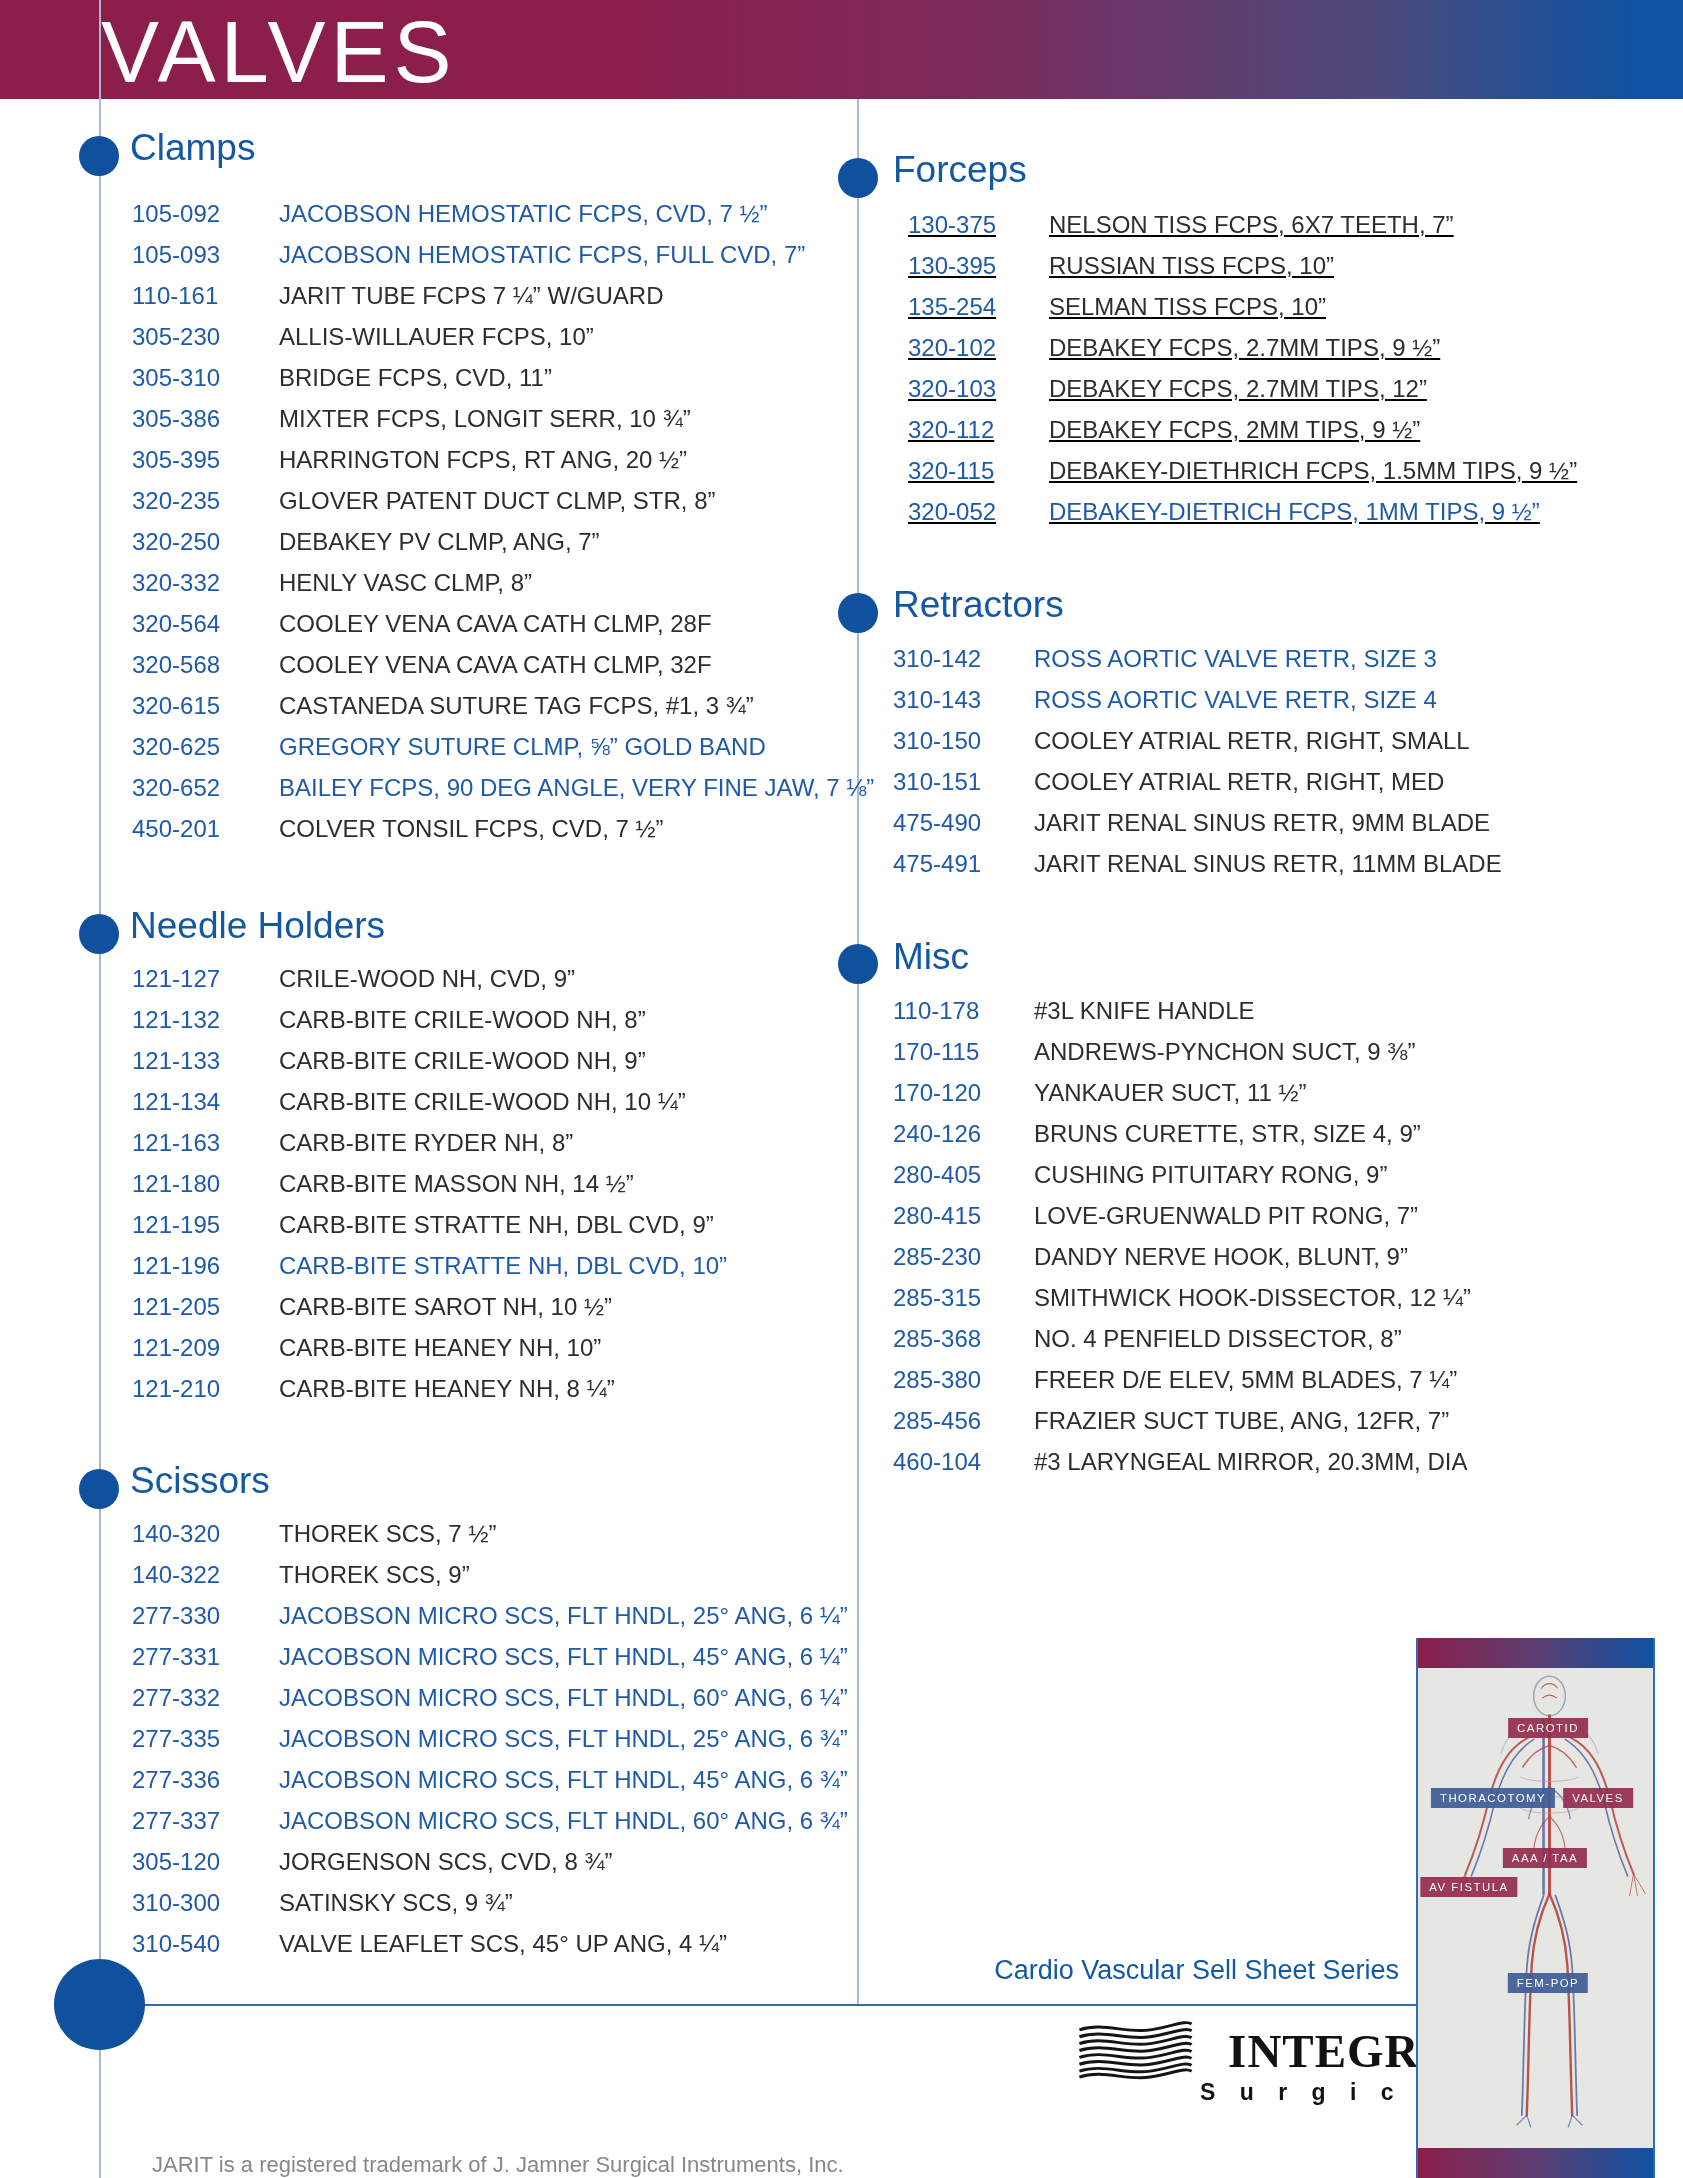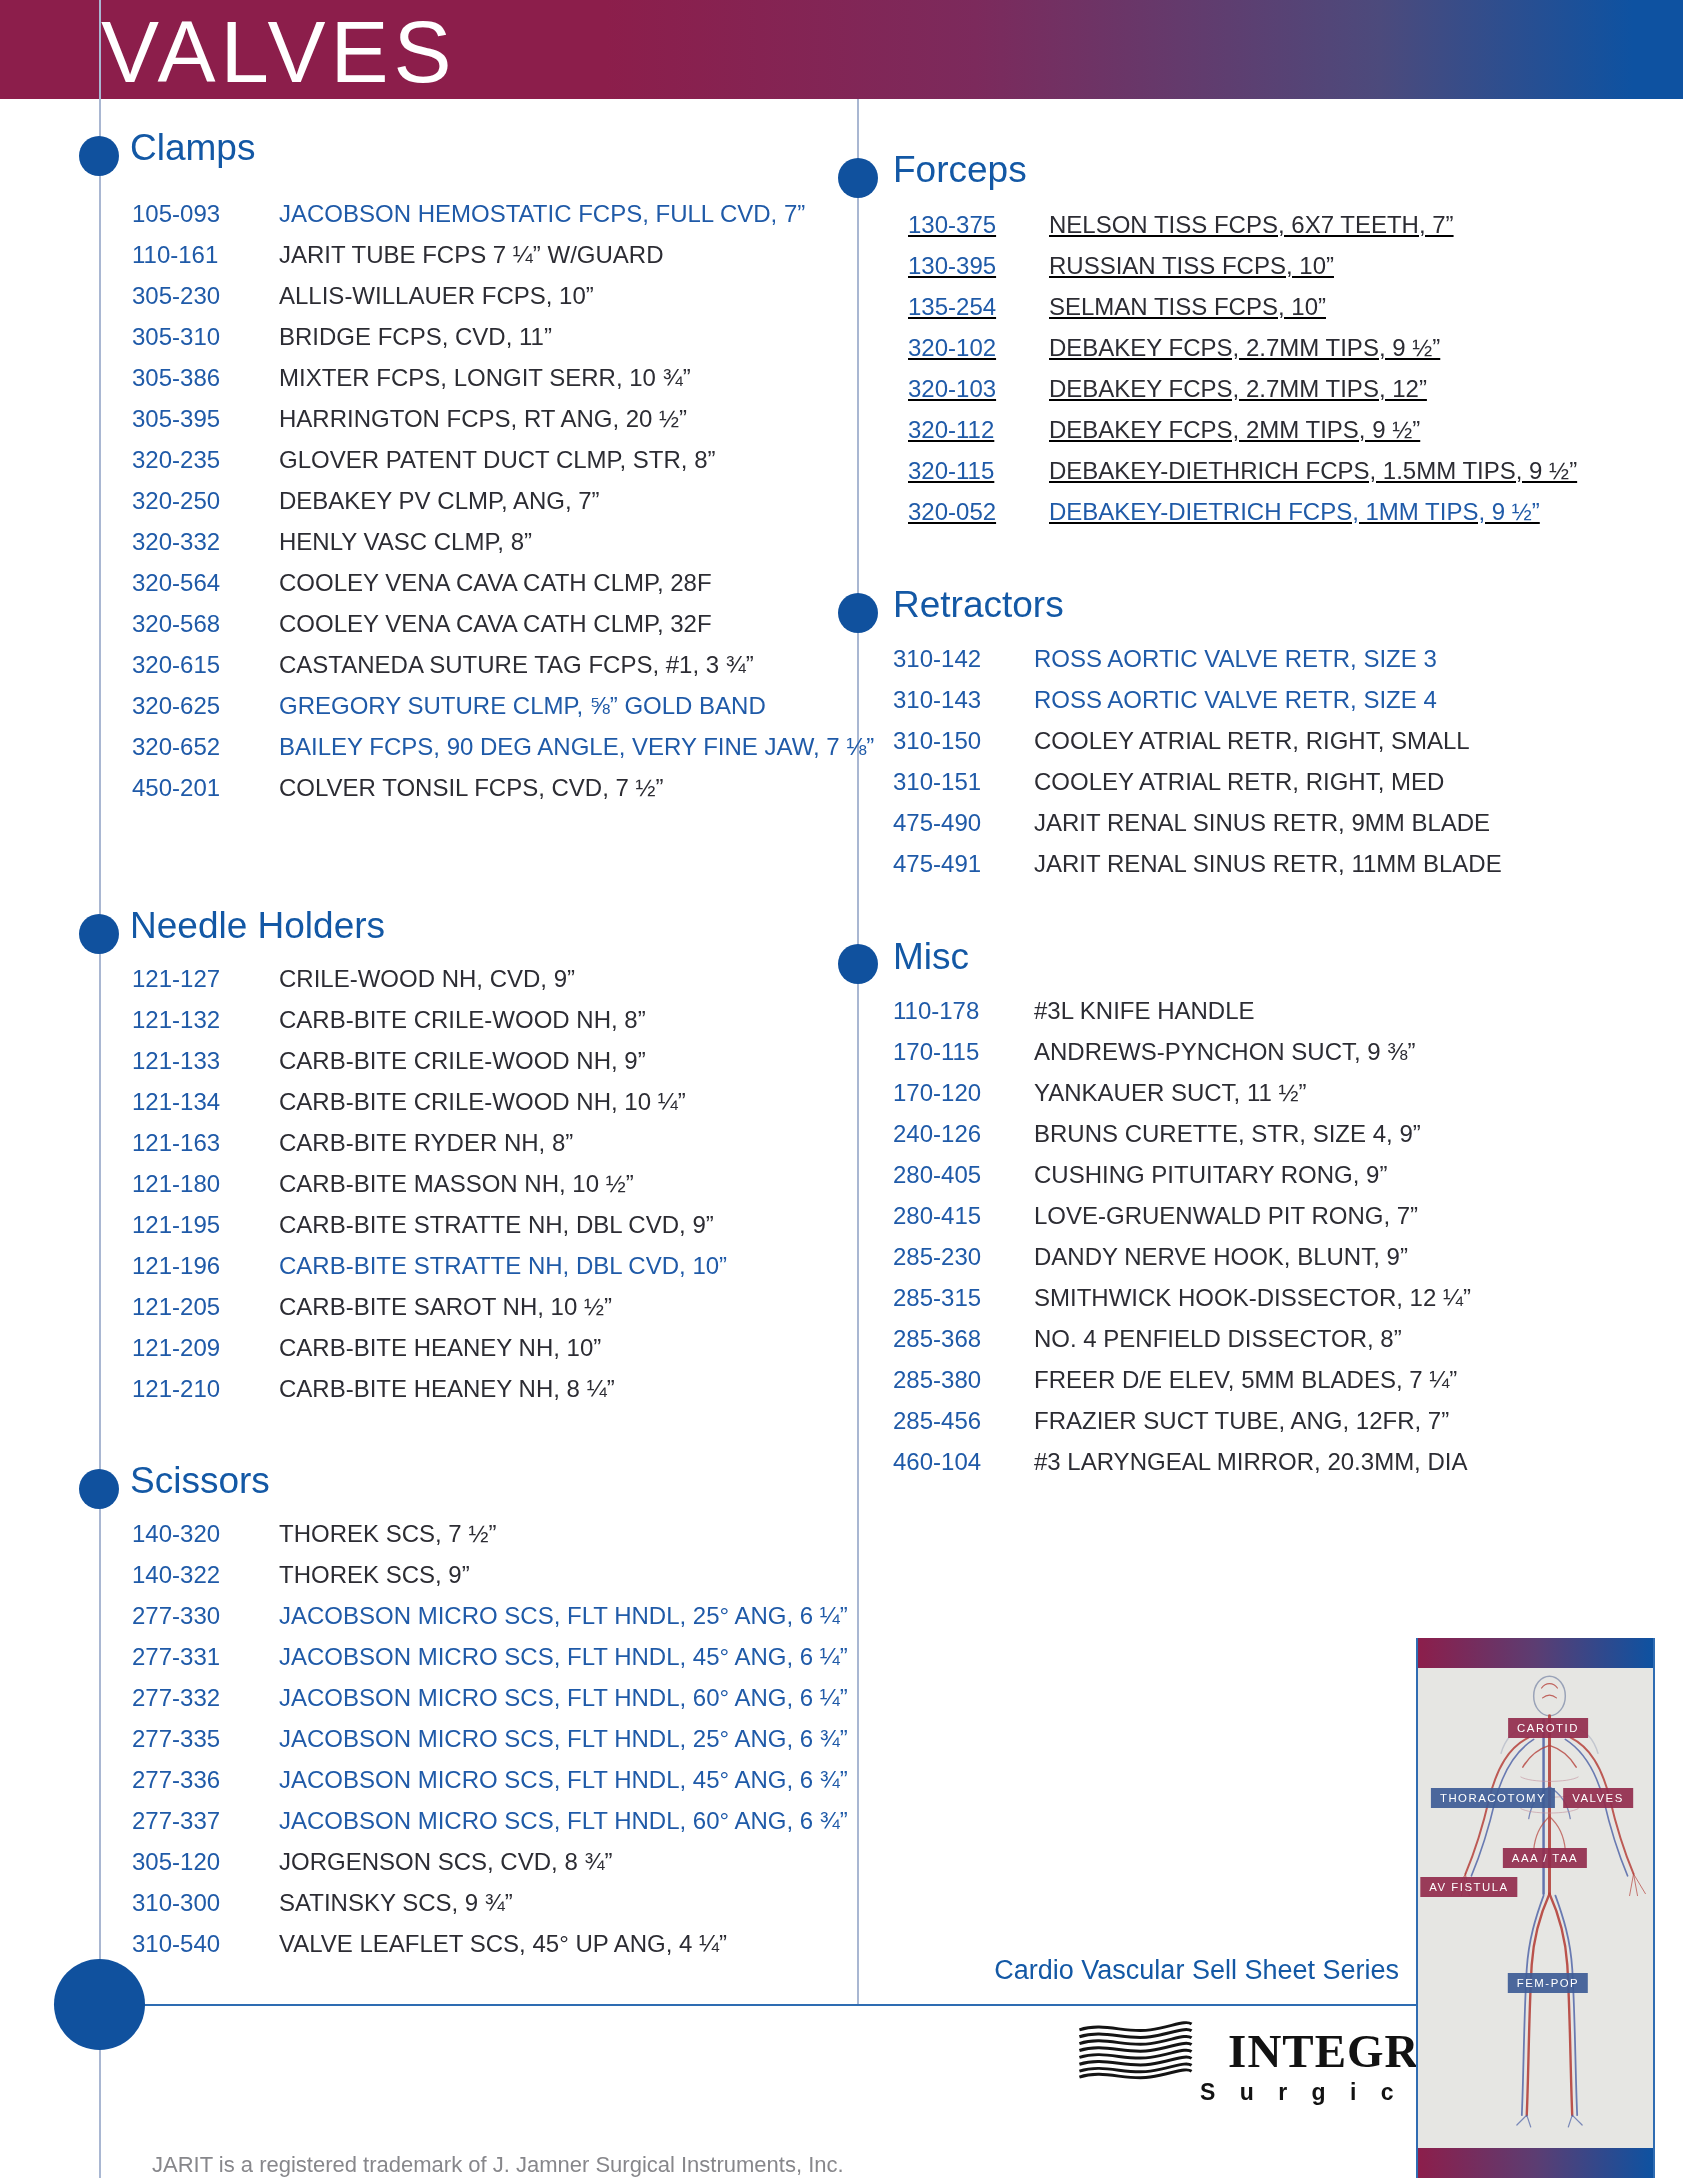--- a/index.html
+++ b/index.html
@@ -56,20 +56,21 @@
 
   <div class="vline vline-left"></div>
   <div class="vline vline-mid"></div>
   <div class="hrule"></div>
   <div class="big-dot"></div>
 
   <div class="bullet" style="left:79px;top:136px;"></div>
   <div class="section-heading" style="left:130px;top:128px;">Clamps</div>
   <div class="items" style="left:132px;top:193px;">
 
+      <div class="row hl"><span class="code">105-092</span><span class="desc">JACOBSON HEMOSTATIC FCPS, CVD, 7 ½”</span></div>
 
       <div class="row hl"><span class="code">105-093</span><span class="desc">JACOBSON HEMOSTATIC FCPS, FULL CVD, 7”</span></div>
 
       <div class="row"><span class="code">110-161</span><span class="desc">JARIT TUBE FCPS 7 ¼” W/GUARD</span></div>
 
       <div class="row"><span class="code">305-230</span><span class="desc">ALLIS-WILLAUER FCPS, 10”</span></div>
 
       <div class="row"><span class="code">305-310</span><span class="desc">BRIDGE FCPS, CVD, 11”</span></div>
 
       <div class="row"><span class="code">305-386</span><span class="desc">MIXTER FCPS, LONGIT SERR, 10 ¾”</span></div>
@@ -102,21 +103,21 @@
       <div class="row"><span class="code">121-127</span><span class="desc">CRILE-WOOD NH, CVD, 9”</span></div>
 
       <div class="row"><span class="code">121-132</span><span class="desc">CARB-BITE CRILE-WOOD NH, 8”</span></div>
 
       <div class="row"><span class="code">121-133</span><span class="desc">CARB-BITE CRILE-WOOD NH, 9”</span></div>
 
       <div class="row"><span class="code">121-134</span><span class="desc">CARB-BITE CRILE-WOOD NH, 10 ¼”</span></div>
 
       <div class="row"><span class="code">121-163</span><span class="desc">CARB-BITE RYDER NH, 8”</span></div>
 
-      <div class="row"><span class="code">121-180</span><span class="desc">CARB-BITE MASSON NH, 10 ½”</span></div>
+      <div class="row"><span class="code">121-180</span><span class="desc">CARB-BITE MASSON NH, 14 ½”</span></div>
 
       <div class="row"><span class="code">121-195</span><span class="desc">CARB-BITE STRATTE NH, DBL CVD, 9”</span></div>
 
       <div class="row hl"><span class="code">121-196</span><span class="desc">CARB-BITE STRATTE NH, DBL CVD, 10”</span></div>
 
       <div class="row"><span class="code">121-205</span><span class="desc">CARB-BITE SAROT NH, 10 ½”</span></div>
 
       <div class="row"><span class="code">121-209</span><span class="desc">CARB-BITE HEANEY NH, 10”</span></div>
 
       <div class="row"><span class="code">121-210</span><span class="desc">CARB-BITE HEANEY NH, 8 ¼”</span></div>

